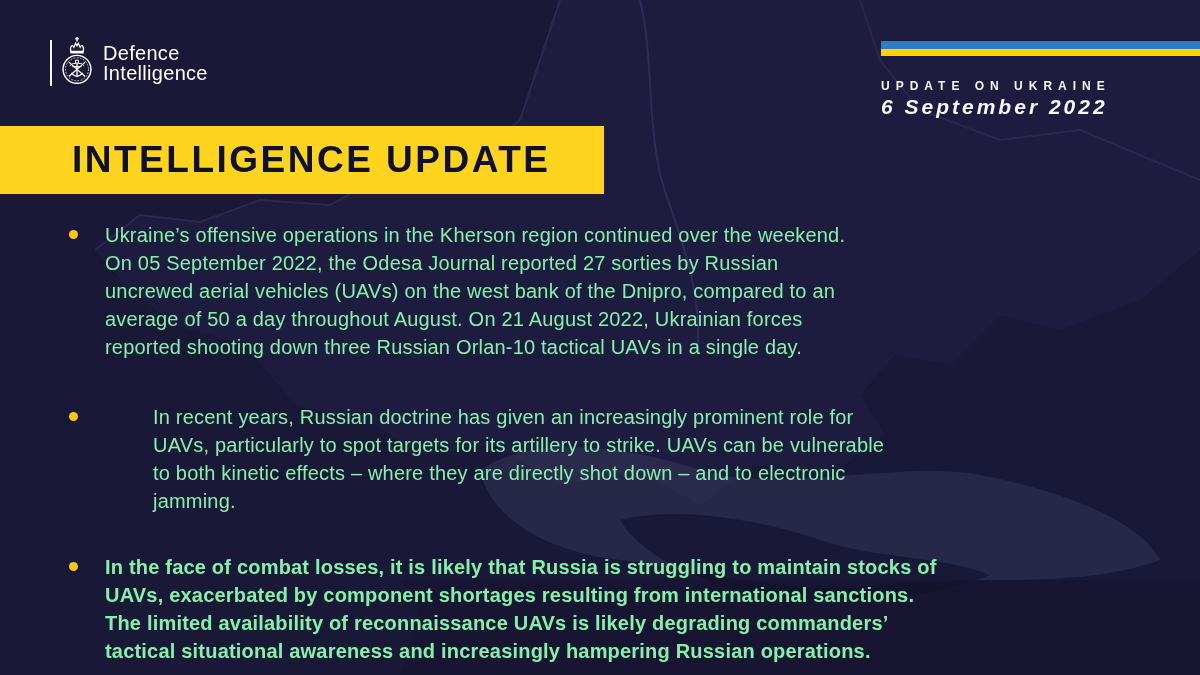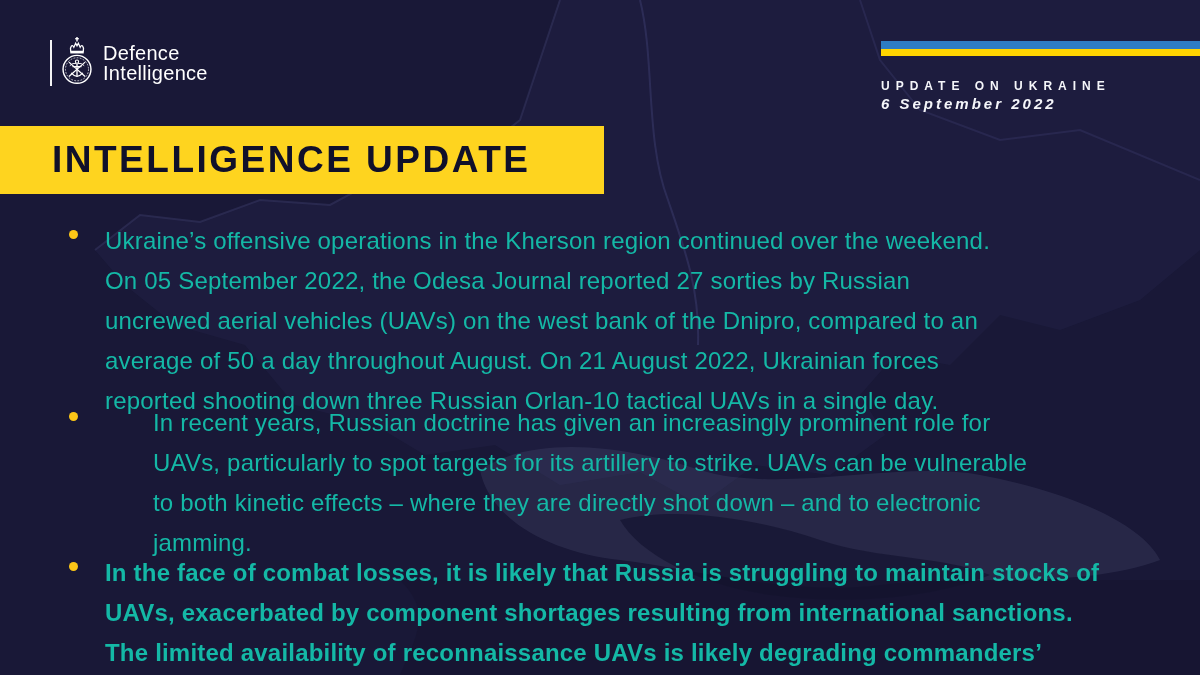--- a/index.html
+++ b/index.html
@@ -18,40 +18,40 @@
   
   .update-block{position:absolute;left:881px;top:41px;width:319px;z-index:2;}
   .flag{width:319px;height:15px;display:flex;flex-direction:column;}
   .flag-blue{height:8px;background:#2e7cc3;}
   .flag-yellow{height:7px;background:#ffd400;}
   .update-label{
     margin-top:23px;color:#f5f6fa;font-size:12px;font-weight:700;
     letter-spacing:6px;white-space:nowrap;
   }
   .update-date{
-    margin-top:2px;color:#f5f6fa;font-size:15px;font-style:italic;font-weight:600;
+    margin-top:2px;color:#f5f6fa;font-size:21px;font-style:italic;font-weight:600;
     letter-spacing:3px;white-space:nowrap;
   }
   
   .banner{
     position:absolute;left:0;top:126px;width:604px;height:68px;background:#fed41f;
     z-index:2;display:flex;align-items:center;
   }
   .banner span{
-    padding-left:52px;color:#10102a;font-size:37px;font-weight:700;letter-spacing:2.5px;
+    padding-left:72px;color:#10102a;font-size:37px;font-weight:700;letter-spacing:2.5px;
     white-space:nowrap;
   }
   
   .bullet-row{position:absolute;left:0;width:1150px;z-index:2;}
   .bullet-row .dot{
     position:absolute;left:69px;top:9px;width:9px;height:9px;border-radius:50%;
     background:#fbc617;
   }
   .bullet-row p{
-    margin:0 0 0 105px;color:#14b8a6;font-size:24px;line-height:40px;
+    margin:0 0 0 105px;color:#86efac;font-size:20px;line-height:28px;
     letter-spacing:.2px;white-space:pre-line;
   }
   .p1{top:221px;} .p2{top:403px;padding-left:48px;} .p3{top:553px;font-weight:bold;}
 </style>
 </head>
 <body>
 
 <div class="canvas">
 
   <svg class="map-bg" viewBox="0 0 1200 675" width="1200" height="675">

